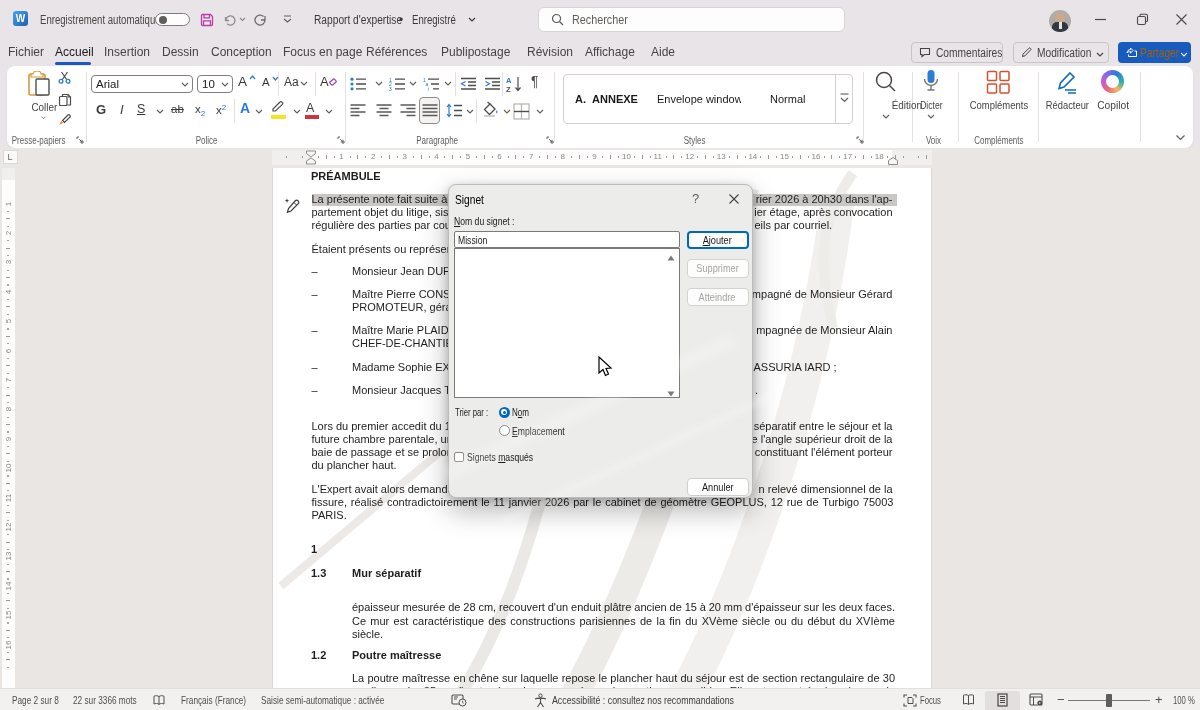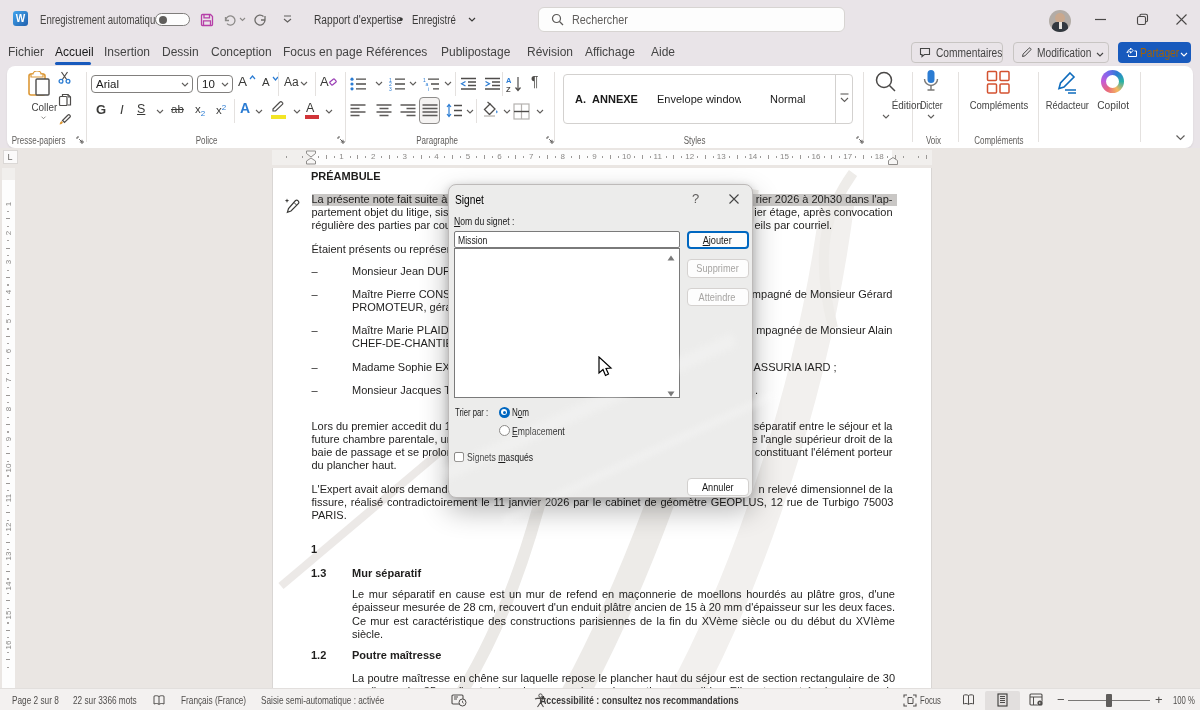--- a/index.html
+++ b/index.html
@@ -621,21 +621,20 @@
 
     <div class="r" style="left:38.5px;top:314.6px">L'Expert avait alors demandé la réalisation</div>
     <div class="rr" style="top:314.6px">n relevé dimensionnel de la</div>
     <div class="rj" style="left:38.5px;top:327.9px;word-spacing:0.72px">fissure, réalisé contradictoirement le 11 janvier 2026 par le cabinet de géomètre GEOPLUS, 12 rue de Turbigo 75003</div>
     <div class="r" style="left:38.5px;top:341.2px">PARIS.</div>
 
     <div class="r hb" style="left:38px;top:374.8px">1</div>
     <div class="r hb" style="left:38px;top:399.1px">1.3</div>
     <div class="r hb" style="left:79px;top:399.1px">Mur séparatif</div>
 
-    <div class="rj" style="left:79px;top:419.9px;word-spacing:1.51px">Le mur séparatif en cause est un mur de refend en maçonnerie de moellons hourdés au plâtre gros, d'une</div>
     <div class="rj" style="left:79px;top:433.2px;word-spacing:-0.19px">épaisseur mesurée de 28 cm, recouvert d'un enduit plâtre ancien de 15 à 20 mm d'épaisseur sur les deux faces.</div>
     <div class="rj" style="left:79px;top:446.5px;word-spacing:1.22px">Ce mur est caractéristique des constructions parisiennes de la fin du XVème siècle ou du début du XVIème</div>
     <div class="r" style="left:79px;top:459.8px">siècle.</div>
 
     <div class="r hb" style="left:38px;top:480.9px">1.2</div>
     <div class="r hb" style="left:79px;top:480.9px">Poutre maîtresse</div>
 
     <div class="rj" style="left:79px;top:503.9px;word-spacing:0.17px">La poutre maîtresse en chêne sur laquelle repose le plancher haut du séjour est de section rectangulaire de 30</div>
     <div class="rj" style="left:79px;top:517.2px;word-spacing:0.31px">cm (largeur) x 35 cm (hauteur) environ, mesurée sur les parties accessibles. Elle est encastrée dans le mur de</div>
   </div>
@@ -701,21 +700,21 @@
   <svg class="abs" style="left:451px;top:5px" width="16" height="13" viewBox="0 0 16 13">
         <rect x="1" y="1" width="11" height="9" rx="1" fill="none" stroke="#504e4c" stroke-width="1.1"></rect>
         <path d="M3 3 h4 M3 5 h3" stroke="#504e4c" stroke-width="1"></path>
         <circle cx="11.5" cy="8.5" r="3.5" fill="#f3f1f0" stroke="#504e4c" stroke-width="1"></circle>
         <path d="M11.5 6.8 v1.7 l1.2 0.8" fill="none" stroke="#504e4c" stroke-width="0.9"></path>
       </svg>
   <svg class="abs" style="left:533px;top:4px" width="15" height="15" viewBox="0 0 15 15">
         <circle cx="7.5" cy="2.6" r="1.7" fill="none" stroke="#504e4c" stroke-width="1"></circle>
         <path d="M2 6 C 4 4.8 11 4.8 13 6 M7.5 5.5 v4 M7.5 9.5 L4.5 14 M7.5 9.5 L10.5 14" fill="none" stroke="#504e4c" stroke-width="1.1"></path>
       </svg>
-  <div class="st" style="left:540px;font-weight:bold;color:#3b3a39"><span class="sx80">Accessibilité : consultez nos recommandations</span></div>
+  <div class="st" style="left:552px;font-weight:normal;color:#3b3a39"><span class="sx80">Accessibilité : consultez nos recommandations</span></div>
 
   <svg class="abs" style="left:903px;top:5px" width="14" height="13" viewBox="0 0 14 13">
         <path d="M1 3.5 V1 h3 M10 1 h3 v2.5 M13 9.5 V12 h-3 M4 12 H1 V9.5" fill="none" stroke="#504e4c" stroke-width="1.1"></path>
         <path d="M5 3.5 h4 l1 1 V9.5 H5 z" fill="none" stroke="#504e4c" stroke-width="1"></path>
       </svg>
   <div class="st" style="left:920px"><span class="sx70">Focus</span></div>
   <svg class="abs" style="left:962px;top:5px" width="13" height="12" viewBox="0 0 13 12">
         <path d="M6.5 1.5 C 5 0.6 3 0.6 1.5 1.3 V 10 c 1.5-0.7 3.5-0.7 5 0.3 c 1.5-1 3.5-1 5-0.3 V 1.3 C 10 0.6 8 0.6 6.5 1.5 z M6.5 1.5 v9" fill="none" stroke="#504e4c" stroke-width="1"></path>
       </svg>
   <div class="abs" style="left:985px;top:1.5px;width:35px;height:20px;background:#e2dfde;border-radius:2px"></div>

